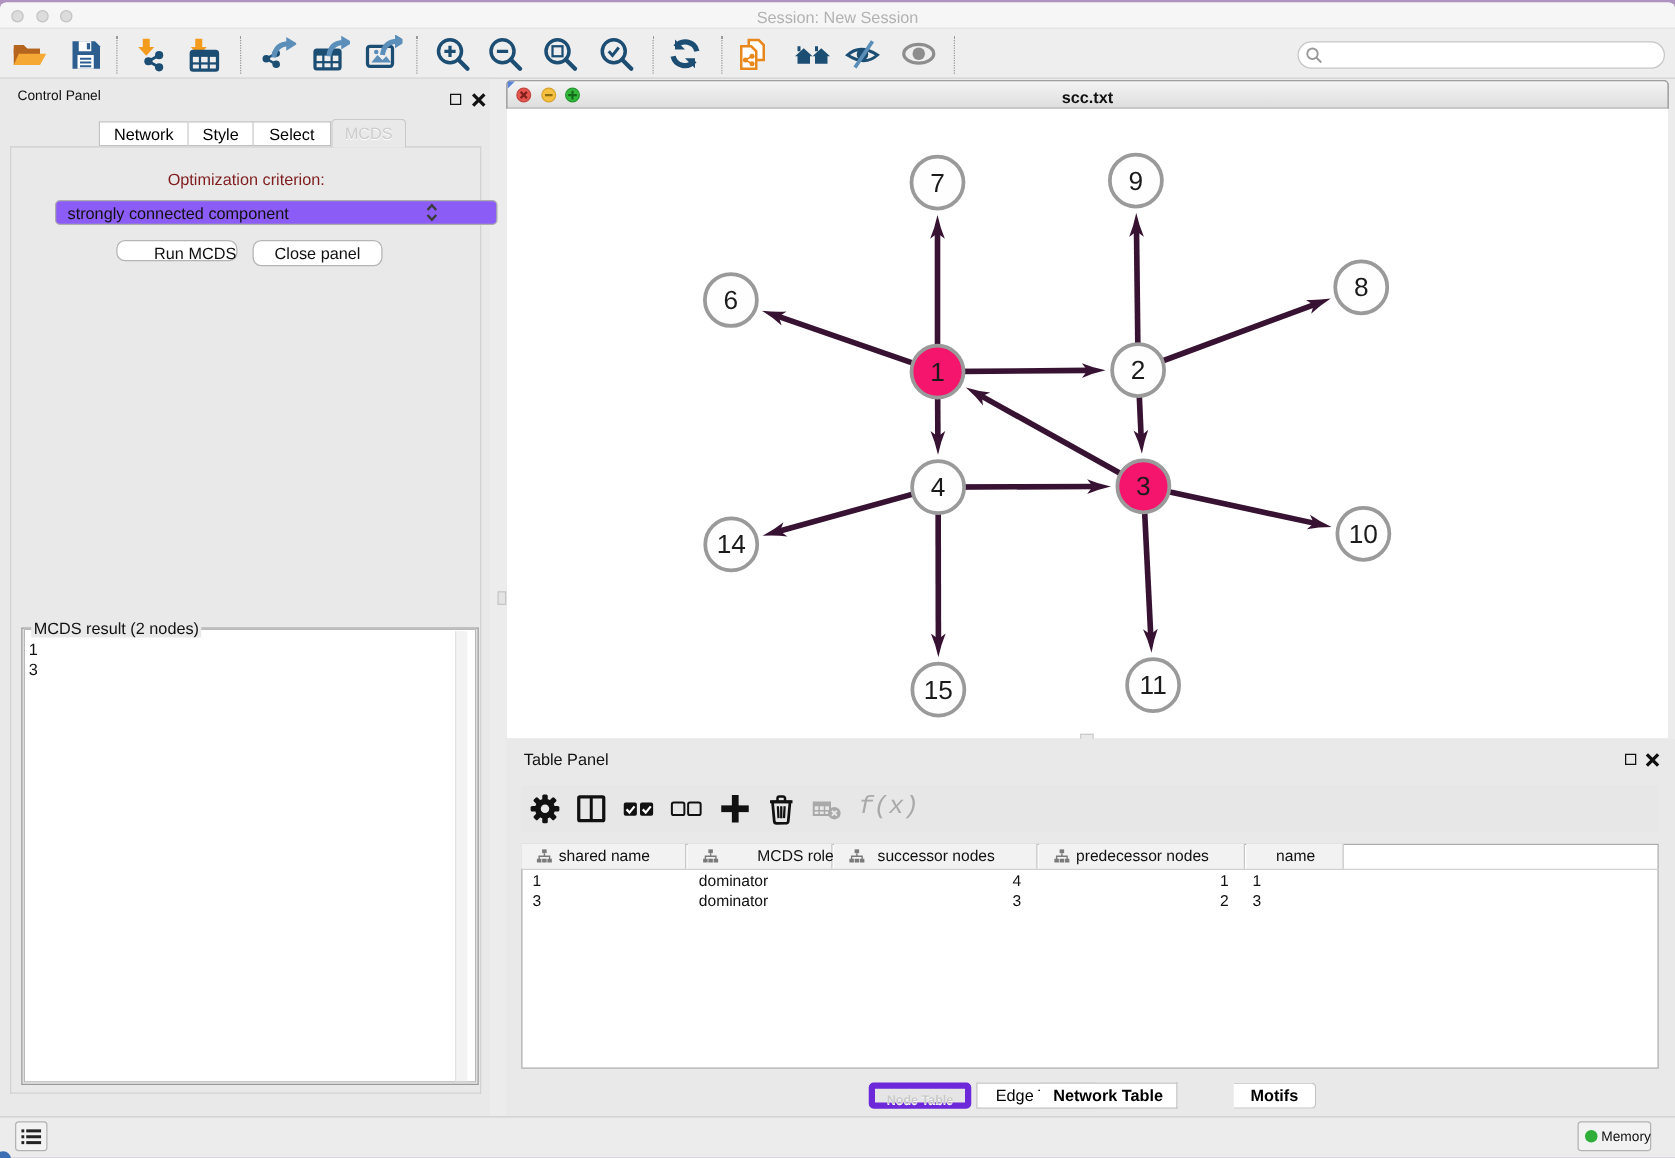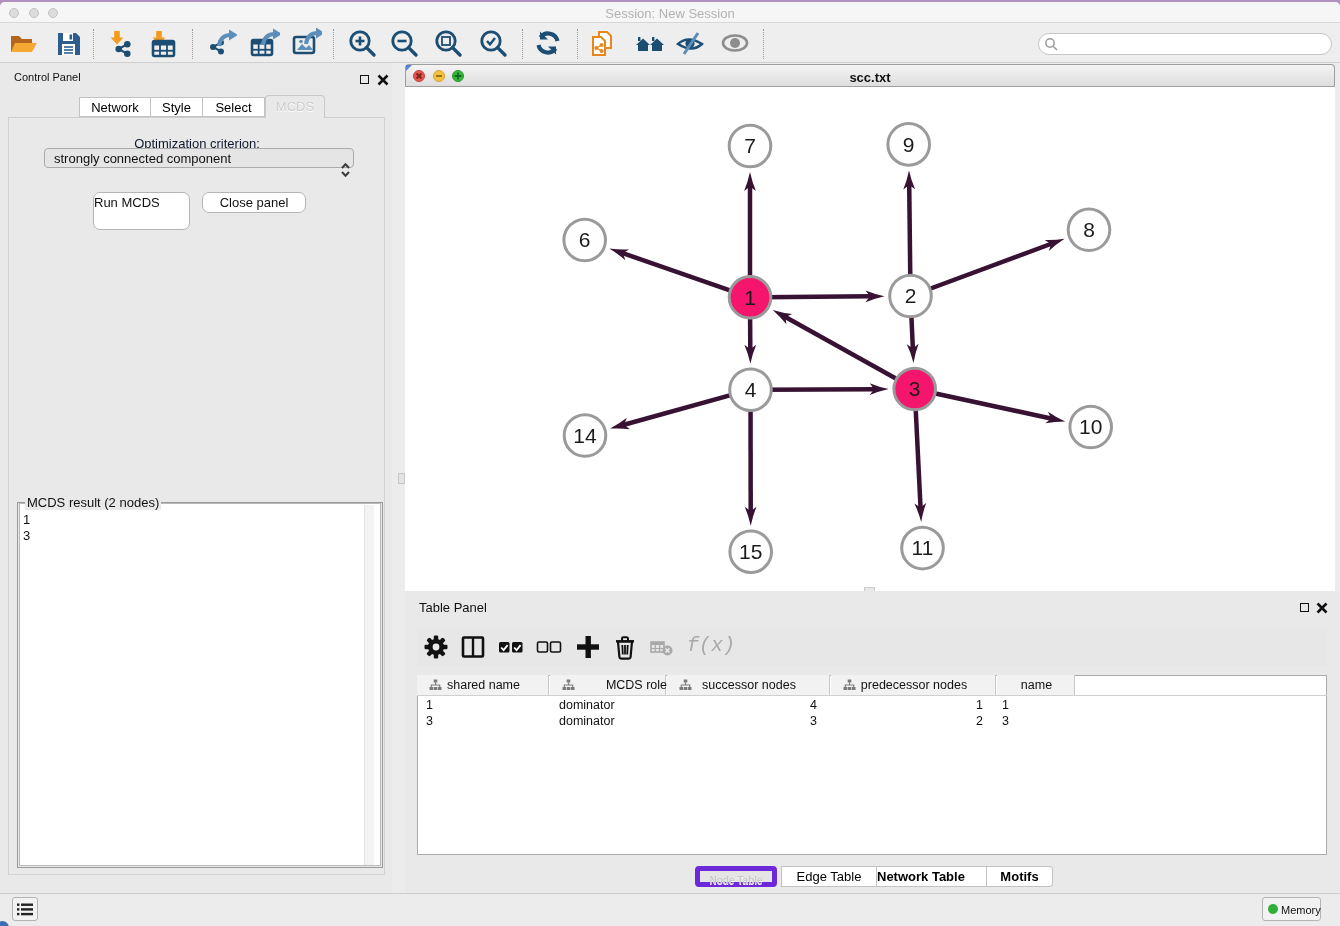--- a/index.html
+++ b/index.html
@@ -141,27 +141,27 @@
     <path d="M1.5,1.5 L10.5,10.5 M10.5,1.5 L1.5,10.5" stroke="#111" stroke-width="2.6"></path>
   </svg>
 
 <div class="abs" style="left:8px;top:117px;width:377px;height:758px;background:#e9e9e9;border:1px solid #d2d2d2;border-top:1px solid #cecece"></div>
 
 <div class="abs" style="left:79px;top:97px;width:72px;height:20px;background:#fff;border:1px solid #c2c2c2;font-size:13px;text-align:center;line-height:19px">Network</div>
 <div class="abs" style="left:151px;top:97px;width:52px;height:20px;background:#fff;border:1px solid #c2c2c2;border-left:none;font-size:13px;text-align:center;line-height:19px">Style</div>
 <div class="abs" style="left:203px;top:97px;width:62px;height:20px;background:#fff;border:1px solid #c2c2c2;border-left:none;font-size:13px;text-align:center;line-height:19px">Select</div>
 <div class="abs" style="left:265px;top:95px;width:60px;height:23px;background:#e9e9e9;border:1px solid #c9c9c9;border-bottom:none;border-radius:4px 4px 0 0;font-size:13px;color:#cdcdcd;text-align:center;line-height:21px;text-shadow:0 1px 0 #fff">MCDS</div>
 
-<div class="abs" style="left:8px;top:136px;width:378px;text-align:center;font-size:13px;color:#0f172a">Optimization criterion:</div>
-<div class="abs" style="left:44px;top:148px;width:310px;height:20px;background:#e5e5e5;border:1px solid #ababab;border-radius:4px;font-size:13px;line-height:19px;padding-left:9px;color:#111">strongly connected component</div>
+<div class="abs" style="left:8px;top:136px;width:378px;text-align:center;font-size:13px;color:#7f1d1d">Optimization criterion:</div>
+<div class="abs" style="left:44px;top:160px;width:354px;height:20px;background:#8b5cf6;border:1px solid #ababab;border-radius:4px;font-size:13px;line-height:19px;padding-left:9px;color:#111">strongly connected component</div>
 <svg class="abs" style="left:340px;top:162px" width="11" height="16" viewBox="0 0 11 16">
     <path d="M2,6 L5.5,2.2 L9,6" stroke="#3c3c3c" stroke-width="2" fill="none"></path>
     <path d="M2,10 L5.5,13.8 L9,10" stroke="#3c3c3c" stroke-width="2" fill="none"></path>
   </svg>
-<div class="abs" style="left:93px;top:192px;width:97px;height:38px;background:#fff;border:1px solid #b5b5b5;border-radius:7px;font-size:13px;text-align:left;line-height:20px;color:#111">Run MCDS</div>
+<div class="abs" style="left:93px;top:192px;width:97px;height:17px;background:#fff;border:1px solid #b5b5b5;border-radius:7px;font-size:13px;text-align:right;line-height:20px;color:#111">Run MCDS</div>
 <div class="abs" style="left:202px;top:192px;width:104px;height:21px;background:#fff;border:1px solid #b5b5b5;border-radius:7px;font-size:13px;text-align:center;line-height:20px;color:#111">Close panel</div>
 
 <div class="abs" style="left:17px;top:502px;width:366px;height:366px;border:1px solid #9a9a9a"></div>
 <div class="abs" style="left:19px;top:503px;width:362px;height:363px;background:#fff;border:1px solid #b9b9b9"></div>
 <div class="abs" style="left:25px;top:495px;background:#e9e9e9;padding:0 2px;font-size:13px;color:#111">MCDS result (2 nodes)</div>
 <div class="abs" style="left:364px;top:505px;width:10px;height:360px;background:#f3f3f3;border-left:1px solid #e2e2e2"></div>
 <div class="abs" style="left:23px;top:512px;font-size:13px;color:#111">1</div>
 <div class="abs" style="left:23px;top:528px;font-size:13px;color:#111">3</div>
 
 <div class="abs" style="left:405px;top:64px;width:930px;height:527px;background:#fff;border:1px solid #9f9f9f;border-radius:4px 4px 0 0"></div>
@@ -343,21 +343,21 @@
 <div class="cell" style="left:903px;top:697px;width:80px;text-align:right">1</div>
 <div class="cell" style="left:1002px;top:697px;width:60px;text-align:left">1</div>
 <div class="cell" style="left:426px;top:713px;width:60px;text-align:left">3</div>
 <div class="cell" style="left:559px;top:713px;width:100px;text-align:left">dominator</div>
 <div class="cell" style="left:737px;top:713px;width:80px;text-align:right">3</div>
 <div class="cell" style="left:903px;top:713px;width:80px;text-align:right">2</div>
 <div class="cell" style="left:1002px;top:713px;width:60px;text-align:left">3</div>
 
 <div class="abs" style="left:695px;top:866px;width:82px;height:21px;background:#e5e5e5;border:5px solid #6d28d9;border-radius:4px;font-size:10px;font-weight:bold;color:#c9c9c9;text-align:center;line-height:20px;text-shadow:0 1px 0 #fff">Node Table</div>
 <div class="abs" style="left:781px;top:866px;width:96px;height:21px;background:#fff;border:1px solid #c2c2c2;font-size:13px;font-weight:normal;text-align:center;line-height:20px">Edge Table</div>
-<div class="abs" style="left:877px;top:866px;width:110px;height:21px;background:#fff;border:1px solid #c2c2c2;border-left:none;font-size:13px;font-weight:bold;line-height:20px">Network Table</div>
+<div class="abs" style="left:832px;top:866px;width:110px;height:21px;background:#fff;border:1px solid #c2c2c2;border-left:none;font-size:13px;font-weight:bold;text-align:center;line-height:20px">Network Table</div>
 <div class="abs" style="left:987px;top:866px;width:66px;height:21px;background:#fff;border:1px solid #c2c2c2;border-left:none;border-radius:0 4px 4px 0;font-size:13px;font-weight:bold;text-align:center;line-height:20px">Motifs</div>
 
 <div class="abs" style="left:0;top:893px;width:1340px;height:33px;background:#ececec;border-top:1px solid #cdcdcd"></div>
 <div class="abs" style="left:12px;top:897px;width:26px;height:24px;background:#f2f2f2;border:1px solid #b3b3b3;border-radius:3px"></div>
 <svg class="abs" style="left:17px;top:903px" width="16" height="13">
     <g fill="#222">
       <rect x="0" y="0.5" width="2.4" height="2.4"></rect>
       <rect x="4" y="0.5" width="12" height="2.4"></rect>
       <rect x="0" y="5.2" width="2.4" height="2.4"></rect>
       <rect x="4" y="5.2" width="12" height="2.4"></rect>

